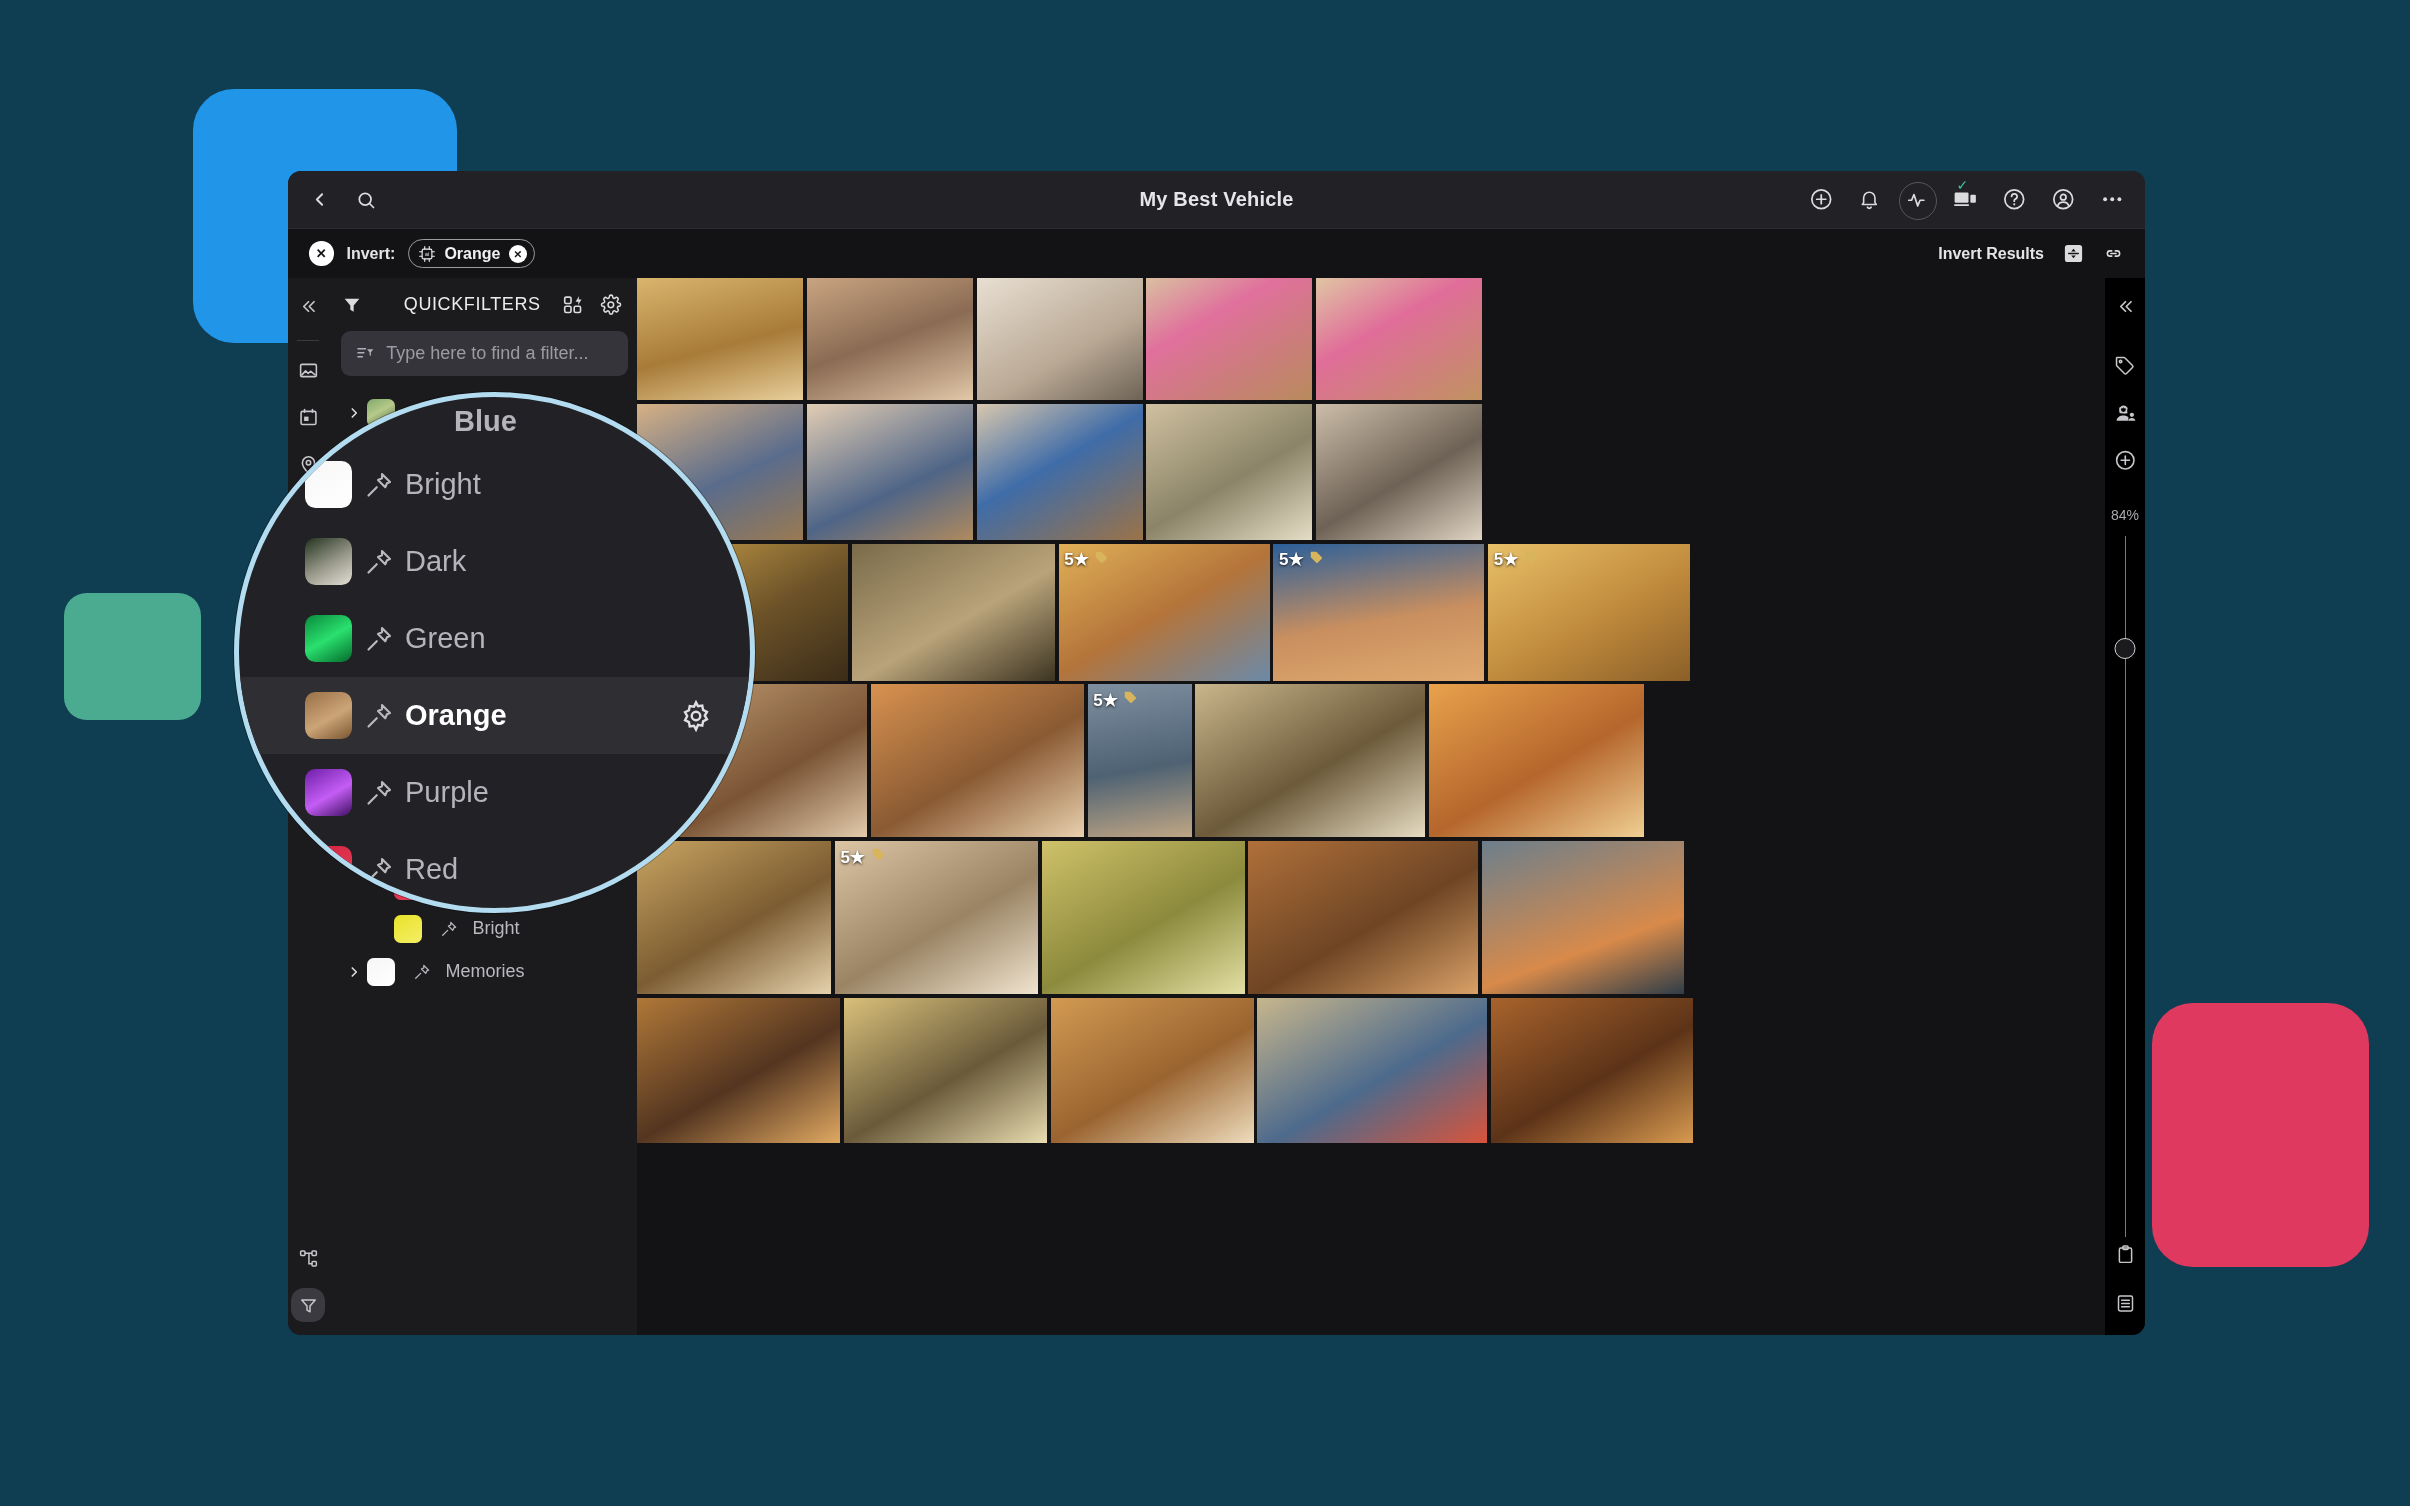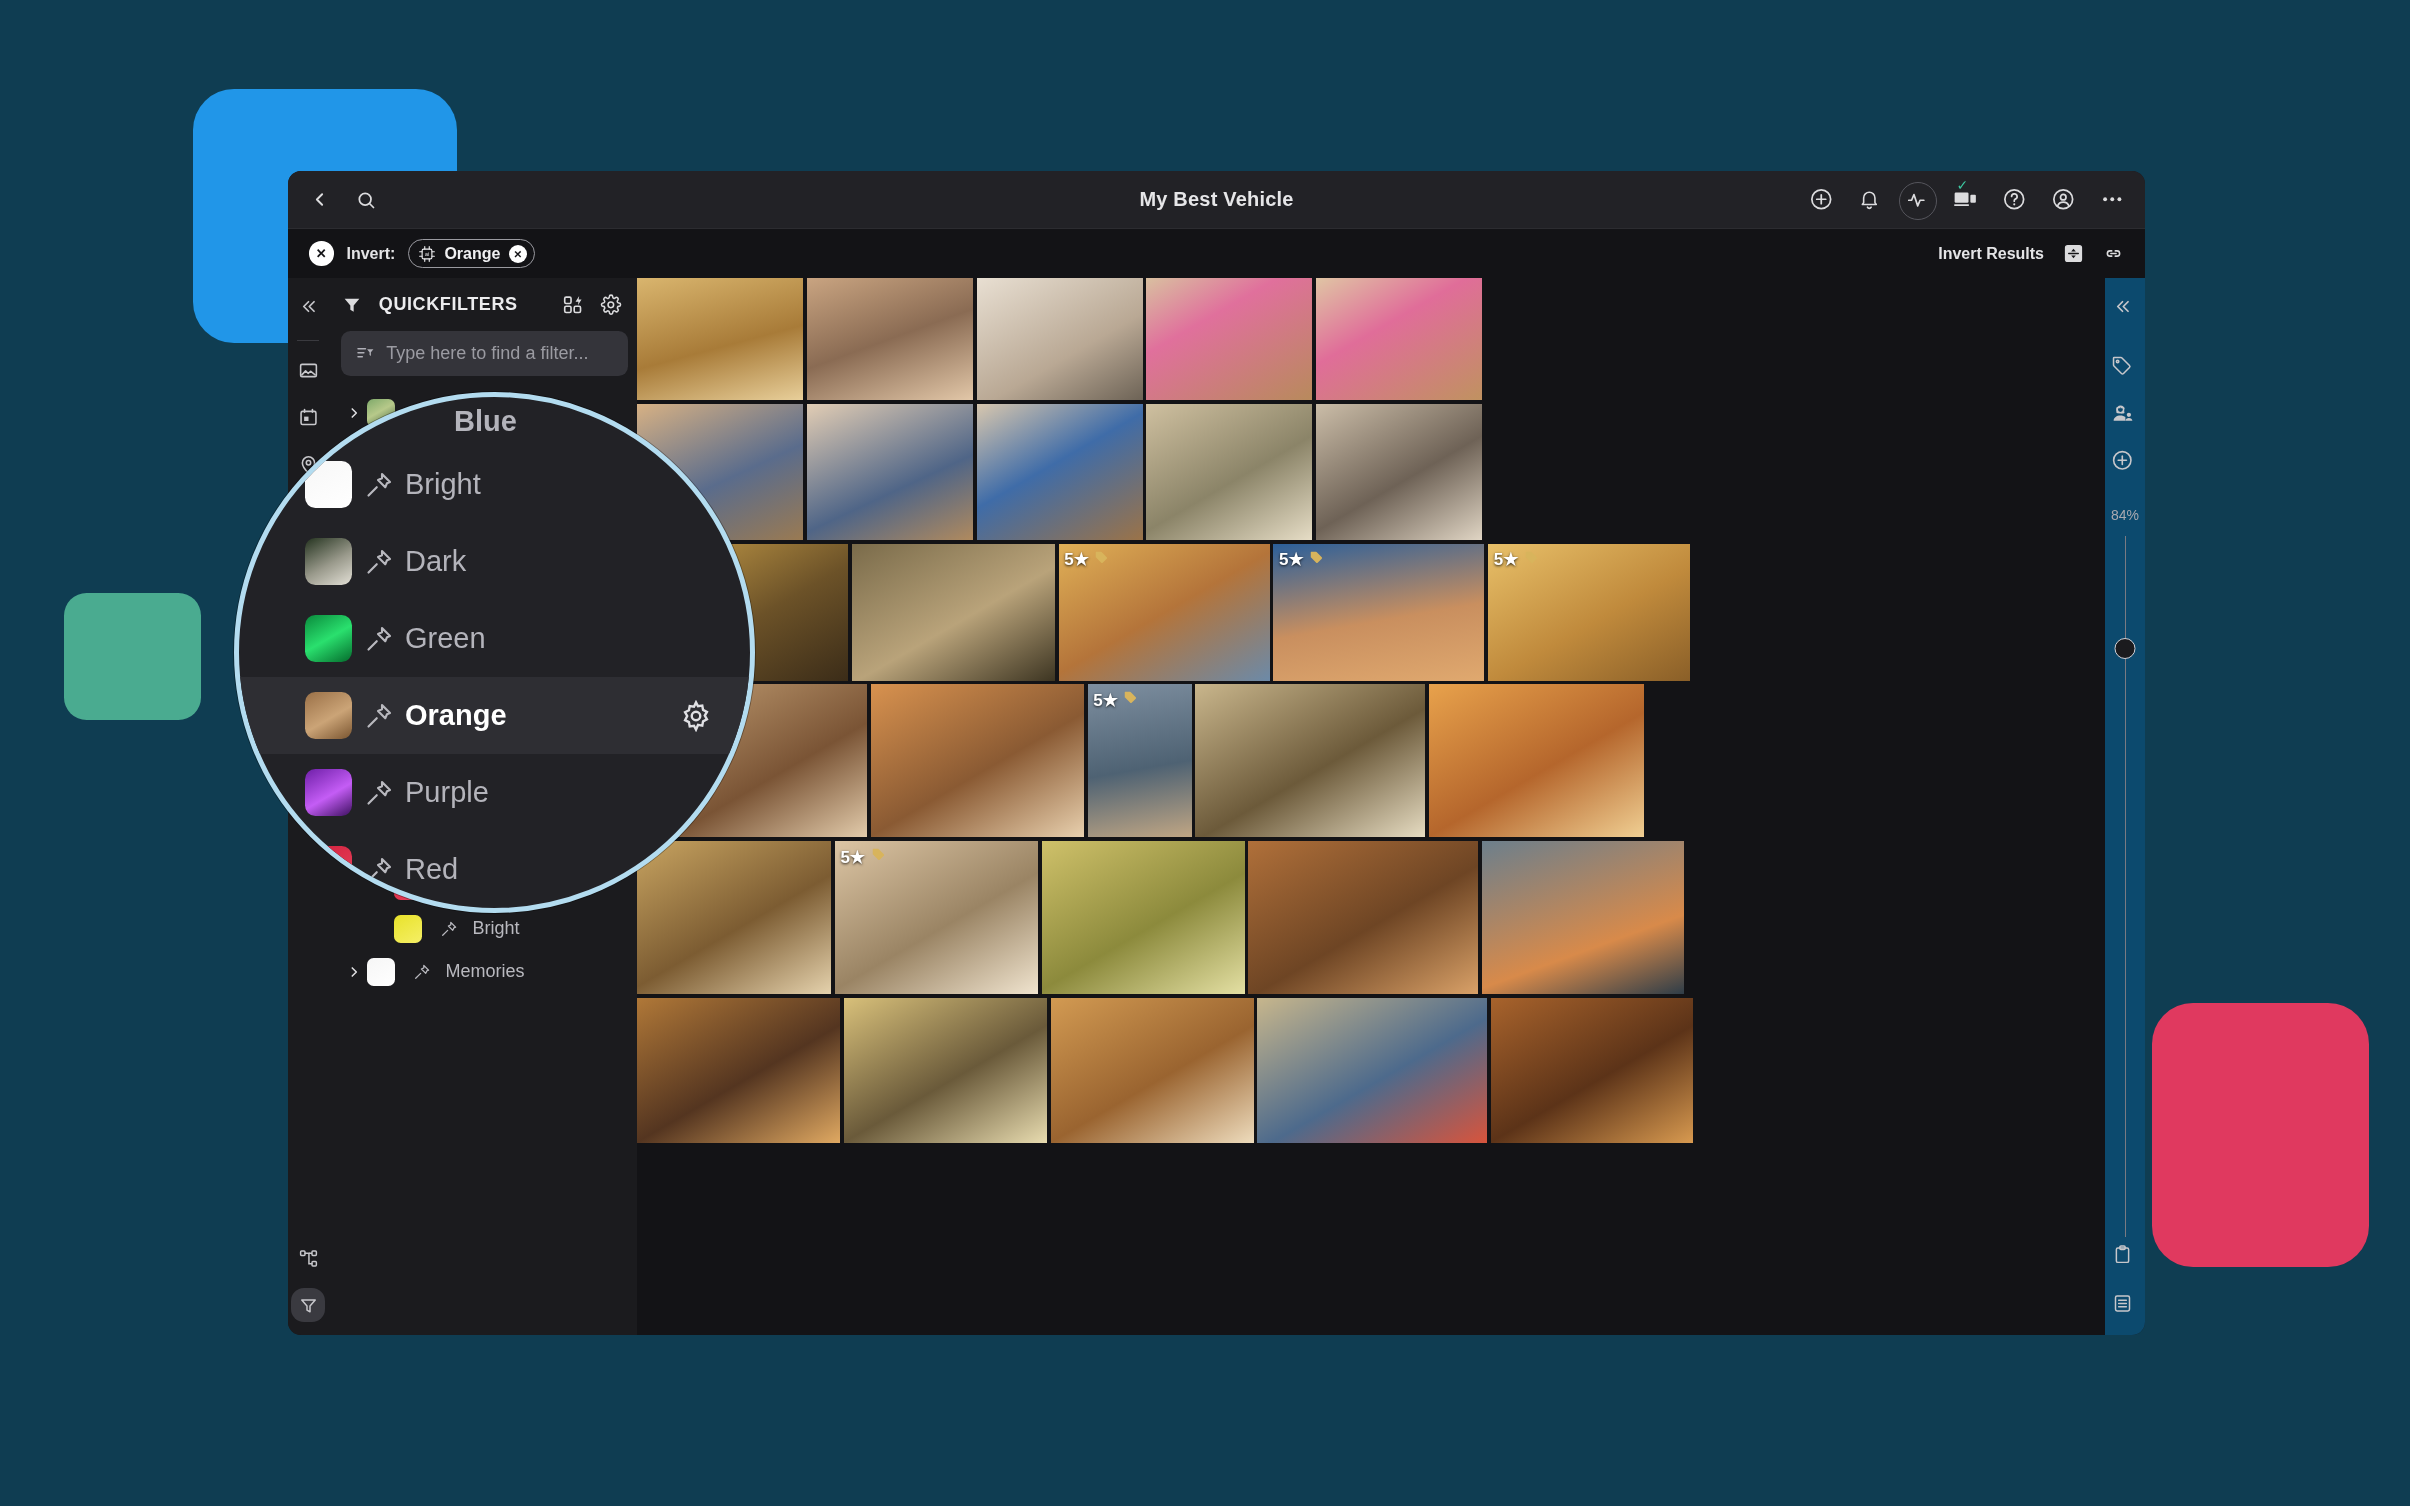--- a/index.html
+++ b/index.html
@@ -105,21 +105,21 @@
 
   
   #quickfilters-panel {
     width: 309px; flex: 0 0 309px; background: #1b1b1e;
     display: flex; flex-direction: column; min-height: 0;
   }
   #qf-header {
     height: 53px; display: flex; align-items: center;
     padding: 0 15px 0 7.5px; gap: 11.3px;
   }
-  #qf-title { color: #ececee; font-size: 18px; font-weight: bold; letter-spacing: 0.6px; }
+  #qf-title { color: #ececee; font-size: 18px; font-weight: normal; letter-spacing: 0.6px; margin-left: 25px; }
   #qf-header-right { margin-left: auto; display: flex; align-items: center; gap: 17px; }
   #qf-search {
     margin: 0 9.4px 15px 13px; height: 45px;
     background: #34343a; border-radius: 9.4px;
     display: flex; align-items: center; gap: 11.3px; padding: 0 15px;
     cursor: text;
   }
   #qf-search-placeholder { color: #9b9ba2; font-size: 18px; }
 
   #qf-tree { flex: 1; overflow: hidden; position: relative; }
@@ -148,22 +148,22 @@
   .rating-badge {
     position: absolute; left: 5.6px; top: 5.6px;
     display: flex; align-items: center; gap: 5.6px;
     color: #ffffff; font-size: 17px; font-weight: bold;
     text-shadow: 0 0.9px 2.8px rgba(0,0,0,.85);
   }
   .rating-badge .tag { color: #d8b45c; }
 
   
   #right-rail {
-    width: 40px; flex: 0 0 40px; background: #0c4a6e;
-    display: flex; flex-direction: column; align-items: flex-start;
+    width: 40px; flex: 0 0 40px; background: #000000;
+    display: flex; flex-direction: column; align-items: center;
     padding-top: 11.3px;
   }
   #zoom-block { margin-top: 17px; display: flex; flex-direction: column; align-items: center; flex: 1; width: 100%; }
   #zoom-value { color: #a9a9b0; font-size: 14px; margin-bottom: 13px; }
   #zoom-track { width: 0.9px; background: #7a7a82; flex: 1; position: relative; }
   #zoom-handle {
     position: absolute; left: 50%; transform: translateX(-50%);
     top: 102px; width: 21px; height: 21px; border-radius: 50%;
     border: 1.9px solid #d0d0d6; background: #1b1b1e; cursor: pointer;
   }

